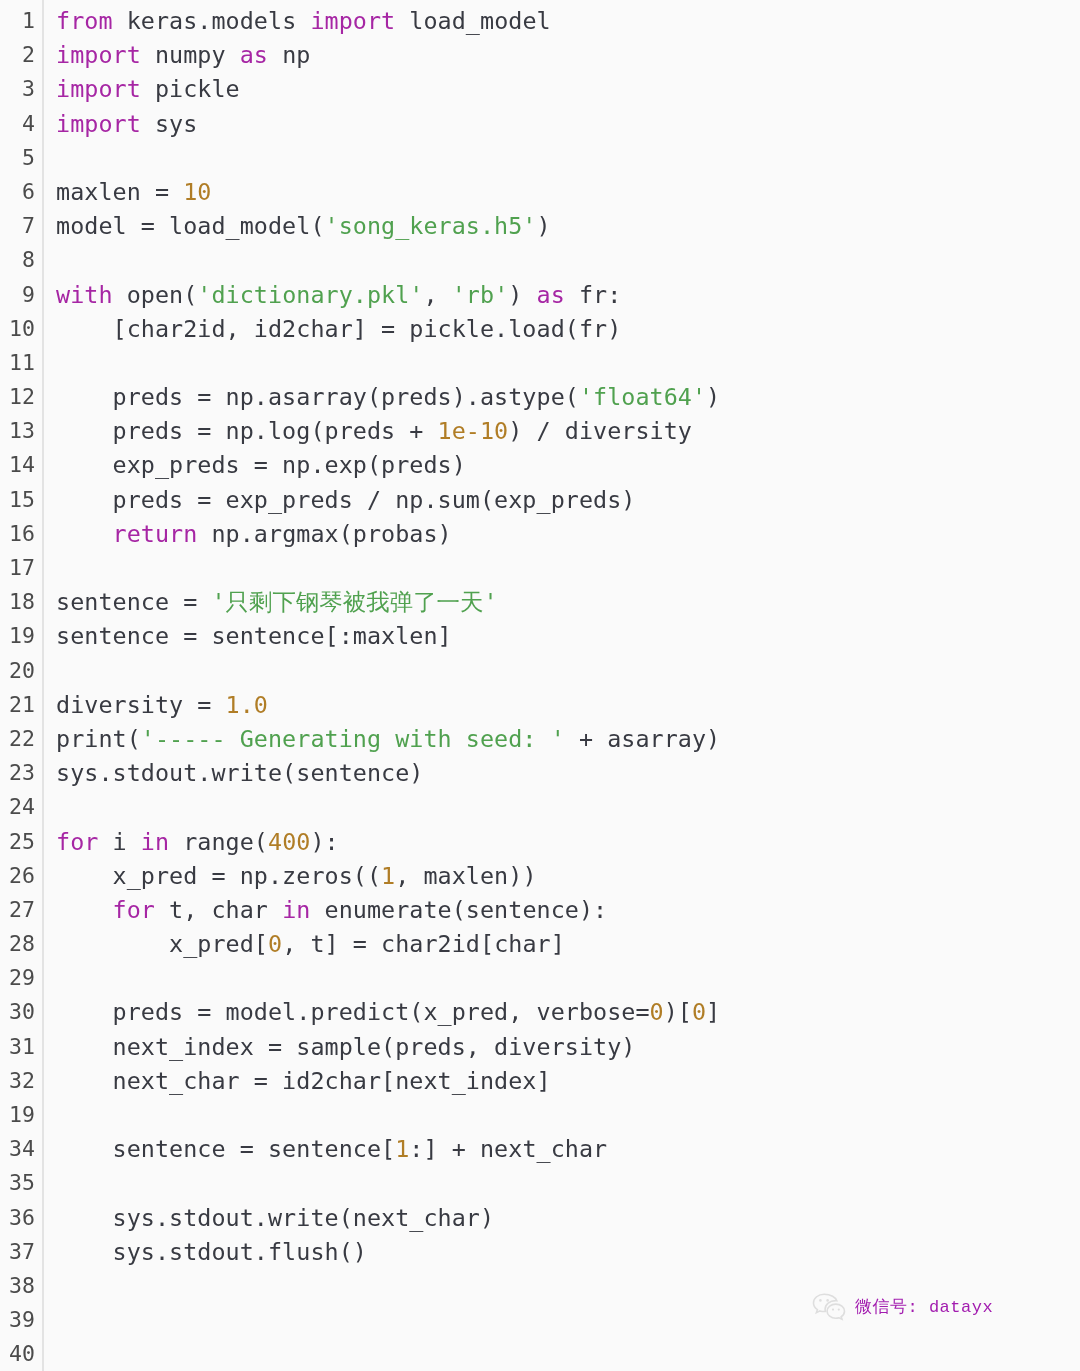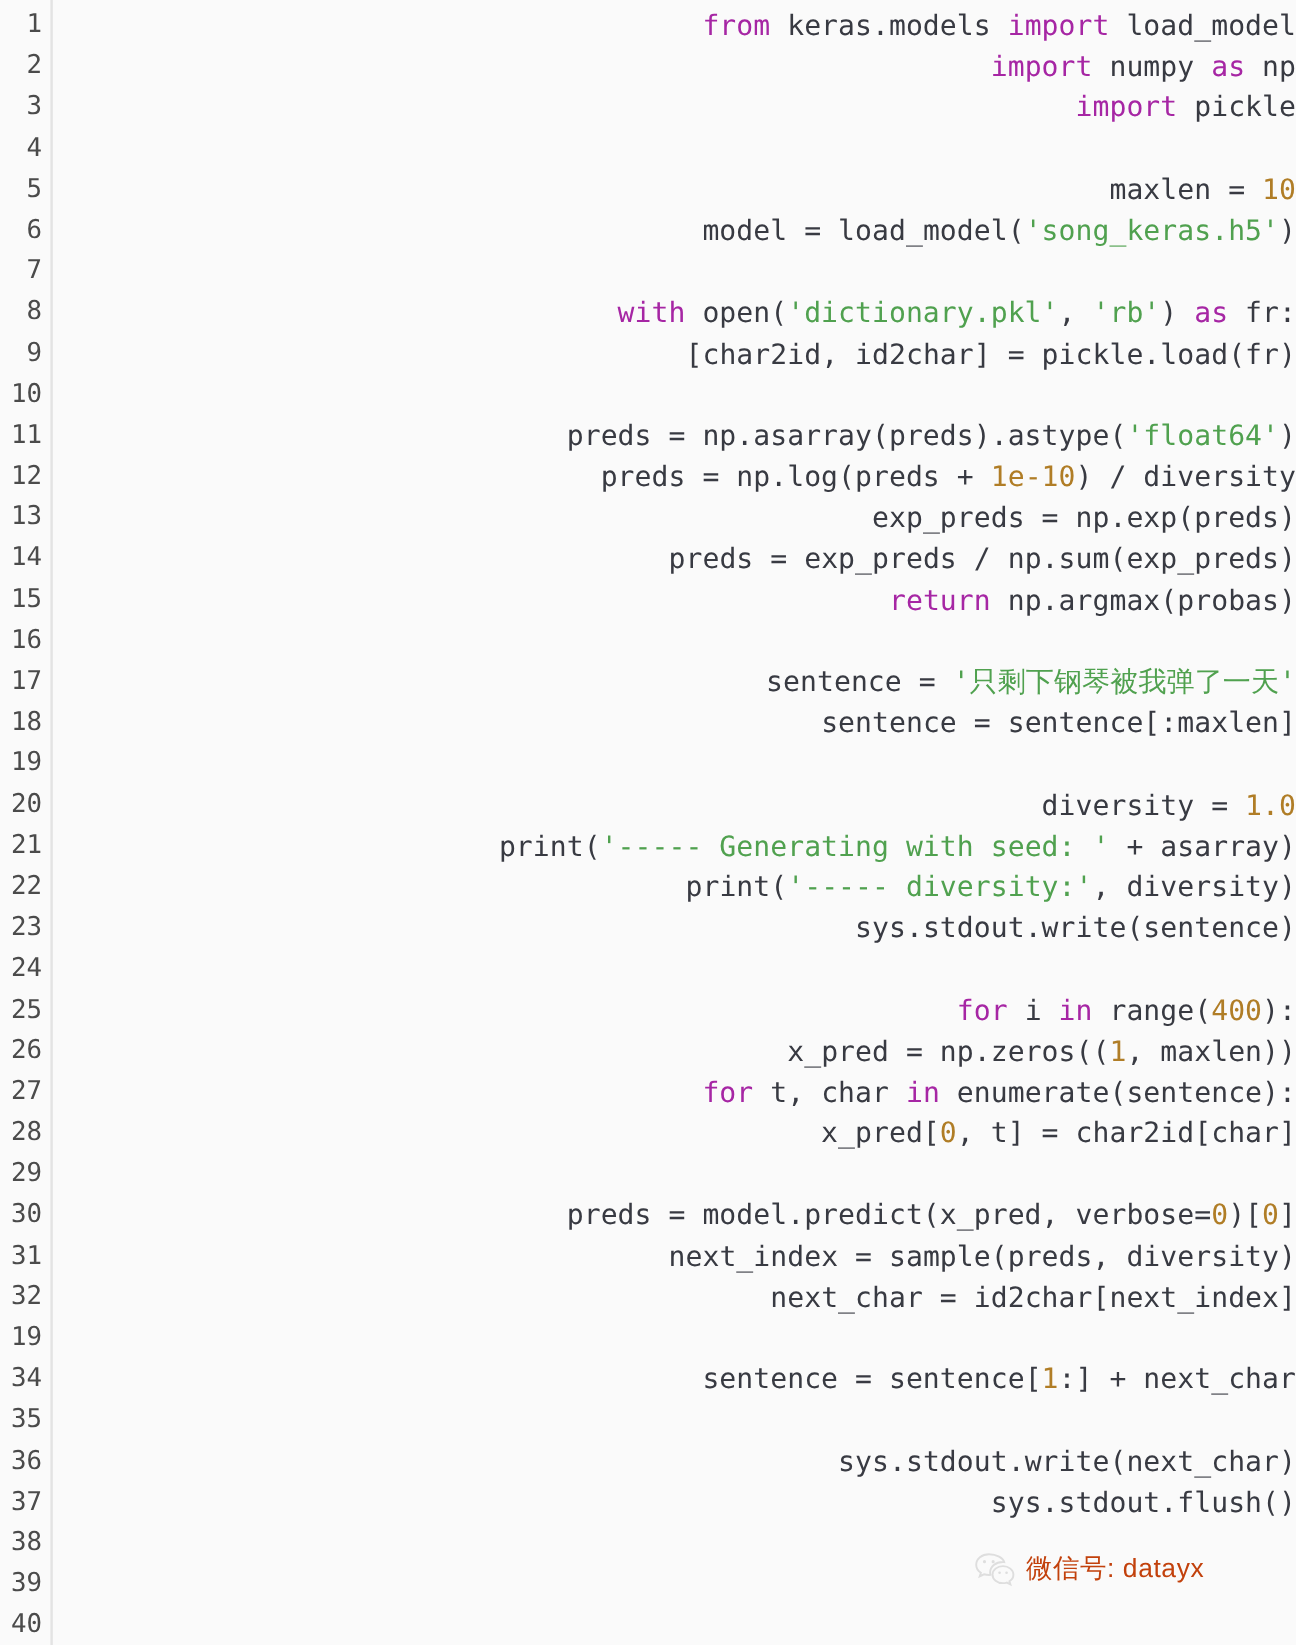--- a/index.html
+++ b/index.html
@@ -56,43 +56,42 @@
   }
   .cl {
     display: block;
     height: 34.2px;
     line-height: 34.2px;
     font-family: "DejaVu Sans Mono", monospace;
     font-size: 23.4px;
     color: #383a42;
     white-space: pre;
     letter-spacing: 0.05px;
-    text-align: right;
   }
   .kw  { color: #a626a4; }
   .str { color: #50a14f; }
   .num { color: #b07d26; }
   .fn  { color: #4078f2; }
   .pl  { color: #383a42; }
 
   #watermark {
     position: absolute;
     left: 812px;
     top: 1292px;
     display: flex;
     flex-direction: row;
     align-items: center;
     gap: 9px;
     opacity: 1;
     pointer-events: none;
   }
   #watermark-text {
-    font-family: Liberation Sans, sans-serif;
-    font-size: 22px;
-    color: #c2410c;
+    font-family: Liberation Mono, monospace;
+    font-size: 17px;
+    color: #a21caf;
     white-space: pre;
     letter-spacing: 0.5px;
   }
   #wechat-icon svg { display: block; }
 </style>
 </head>
 <body>
 
 <div id="page">
 
@@ -136,39 +135,39 @@
         <span class="ln">36</span>
         <span class="ln">37</span>
         <span class="ln">38</span>
         <span class="ln">39</span>
         <span class="ln">40</span>
       </div>
     <div id="code-area">
         <span class="cl"><span class="kw">from </span><span class="pl">keras.models </span><span class="kw">import </span><span class="pl">load_model</span></span>
         <span class="cl"><span class="kw">import </span><span class="pl">numpy </span><span class="kw">as </span><span class="pl">np</span></span>
         <span class="cl"><span class="kw">import </span><span class="pl">pickle</span></span>
+        <span class="cl"><span class="kw">import </span><span class="pl">sys</span></span>
         <span class="cl"><span class="pl"></span></span>
         <span class="cl"><span class="pl">maxlen = </span><span class="num">10</span></span>
         <span class="cl"><span class="pl">model = load_model(</span><span class="str">'song_keras.h5'</span><span class="pl">)</span></span>
         <span class="cl"><span class="pl"></span></span>
         <span class="cl"><span class="kw">with </span><span class="pl">open(</span><span class="str">'dictionary.pkl'</span><span class="pl">, </span><span class="str">'rb'</span><span class="pl">) </span><span class="kw">as </span><span class="pl">fr:</span></span>
         <span class="cl"><span class="pl">    [char2id, id2char] = pickle.load(fr)</span></span>
         <span class="cl"><span class="pl"></span></span>
         <span class="cl"><span class="pl">    preds = np.asarray(preds).astype(</span><span class="str">'float64'</span><span class="pl">)</span></span>
         <span class="cl"><span class="pl">    preds = np.log(preds + </span><span class="num">1e-10</span><span class="pl">) / diversity</span></span>
         <span class="cl"><span class="pl">    exp_preds = np.exp(preds)</span></span>
         <span class="cl"><span class="pl">    preds = exp_preds / np.sum(exp_preds)</span></span>
         <span class="cl"><span class="pl">    </span><span class="kw">return </span><span class="pl">np.argmax(probas)</span></span>
         <span class="cl"><span class="pl"></span></span>
         <span class="cl"><span class="pl">sentence = </span><span class="str">'只剩下钢琴被我弹了一天'</span></span>
         <span class="cl"><span class="pl">sentence = sentence[:maxlen]</span></span>
         <span class="cl"><span class="pl"></span></span>
         <span class="cl"><span class="pl">diversity = </span><span class="num">1.0</span></span>
         <span class="cl"><span class="pl">print(</span><span class="str">'----- Generating with seed: '</span><span class="pl"> + asarray)</span></span>
-        <span class="cl"><span class="pl">print(</span><span class="str">'----- diversity:'</span><span class="pl">, diversity)</span></span>
         <span class="cl"><span class="pl">sys.stdout.write(sentence)</span></span>
         <span class="cl"><span class="pl"></span></span>
         <span class="cl"><span class="kw">for </span><span class="pl">i </span><span class="kw">in </span><span class="pl">range(</span><span class="num">400</span><span class="pl">):</span></span>
         <span class="cl"><span class="pl">    x_pred = np.zeros((</span><span class="num">1</span><span class="pl">, maxlen))</span></span>
         <span class="cl"><span class="pl">    </span><span class="kw">for </span><span class="pl">t, char </span><span class="kw">in </span><span class="pl">enumerate(sentence):</span></span>
         <span class="cl"><span class="pl">        x_pred[</span><span class="num">0</span><span class="pl">, t] = char2id[char]</span></span>
         <span class="cl"><span class="pl"></span></span>
         <span class="cl"><span class="pl">    preds = model.predict(x_pred, verbose=</span><span class="num">0</span><span class="pl">)[</span><span class="num">0</span><span class="pl">]</span></span>
         <span class="cl"><span class="pl">    next_index = sample(preds, diversity)</span></span>
         <span class="cl"><span class="pl">    next_char = id2char[next_index]</span></span>

